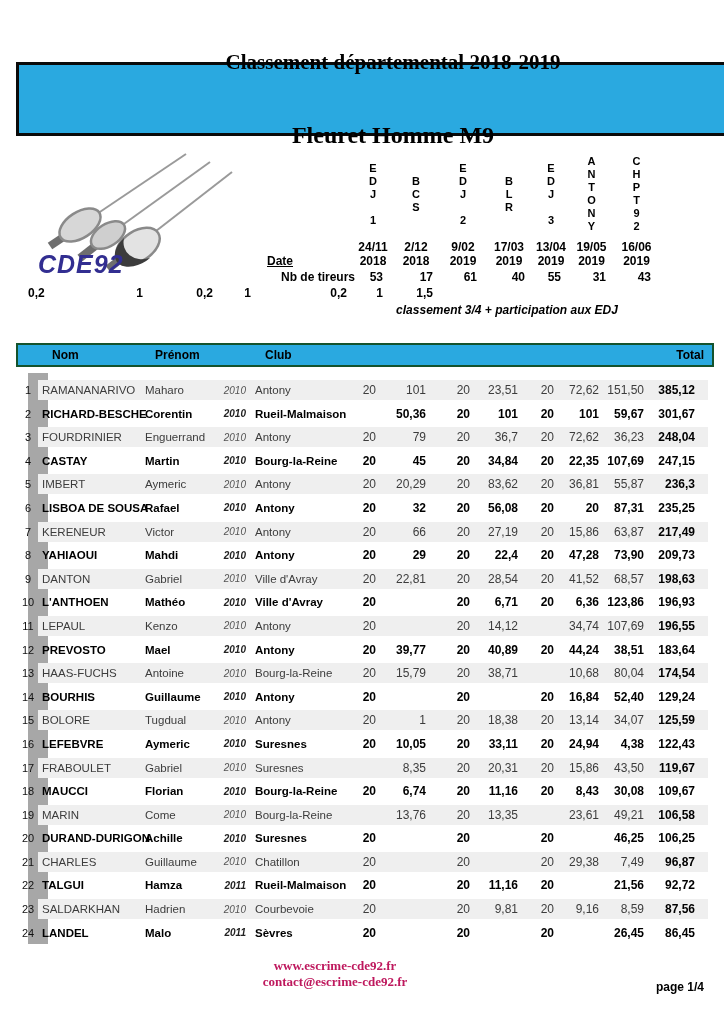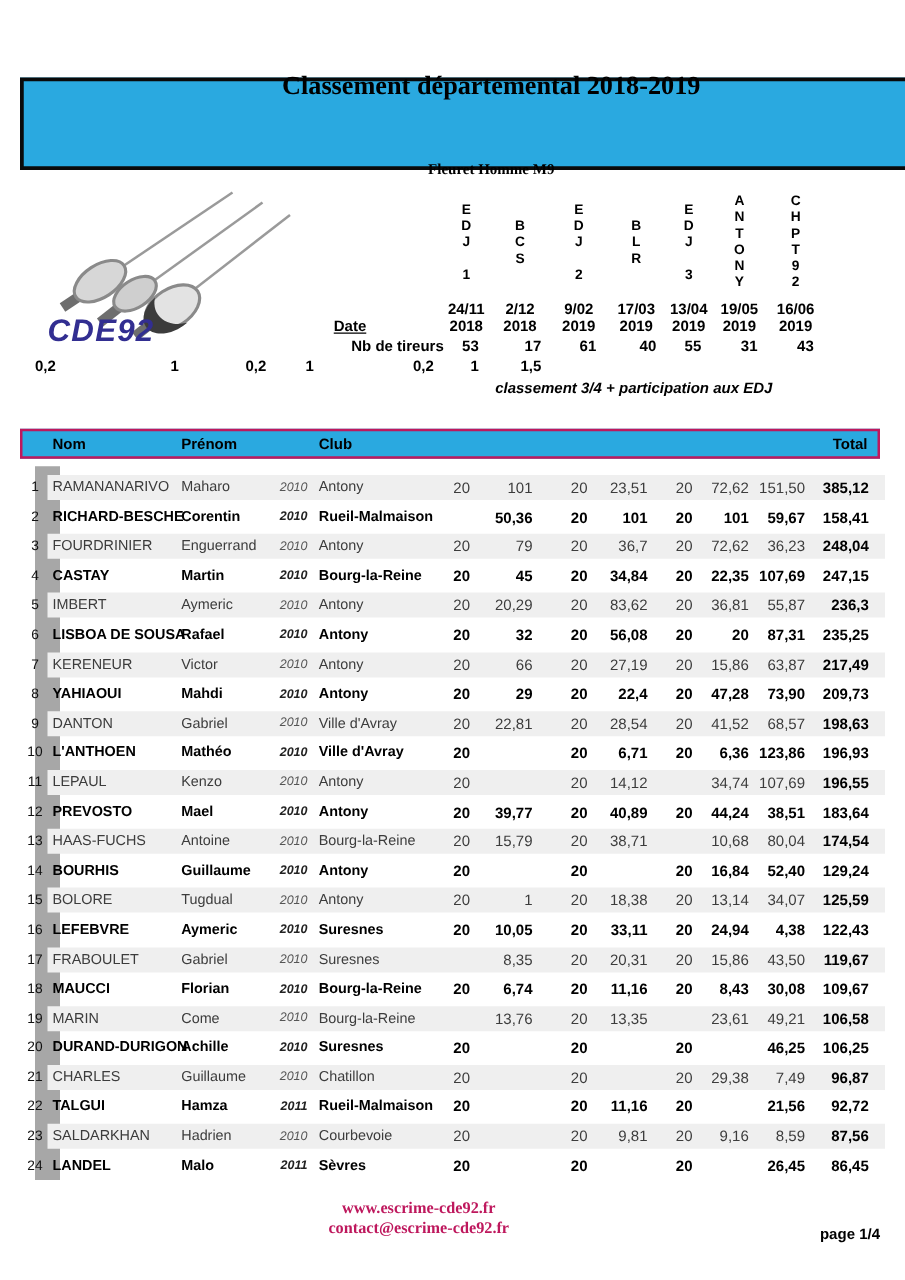--- a/index.html
+++ b/index.html
@@ -9,42 +9,42 @@
     --cols:20px 103px 70px 38px 96px 36px 50px 44px 48px 36px 45px 45px 48px;
   }
   
   .title-box{
     position:absolute;left:16px;top:62px;width:682px;height:68px;
     background:#2aa9e0;border:3px solid #0a0a0a;
     display:flex;flex-direction:column;align-items:center;justify-content:center;gap:7px;
     font-family:"Liberation Serif",serif;font-weight:600;padding-left:33px;
   }
   .title-l1{font-size:21px;}
-  .title-l2{font-size:12px;margin-top:40px;}
+  .title-l2{font-size:24px;margin-top:40px;}
   
   .logo{position:absolute;left:34px;top:146px;width:205px;height:140px;}
   
   .hgrid{display:grid;grid-template-columns:var(--cols);padding-left:10px;width:679px;}
   #events-letters{position:absolute;left:18px;top:148px;}
   #events-dates{position:absolute;left:18px;top:240px;}
   #events-tireurs{position:absolute;left:18px;top:270px;}
   #events-coef{position:absolute;left:18px;top:286px;}
   #note-row{position:absolute;left:18px;top:303px;}
   .ev-code{font-size:11px;font-weight:bold;line-height:13px;text-align:center;
     white-space:pre-line;display:flex;align-items:center;justify-content:center;height:92px;}
   .ev-date{font-size:12px;font-weight:bold;text-align:center;white-space:pre-line;line-height:14px;}
   .ev-num{font-size:12px;font-weight:bold;text-align:right;padding-right:8px;height:16px;}
   .hlabel{font-size:12px;font-weight:bold;padding-left:239px;white-space:nowrap;}
   .lbl-bottom{display:flex;align-items:flex-end;}
   .note{font-size:12px;font-weight:bold;font-style:italic;text-align:center;}
   
   .thead{
     position:absolute;left:16px;top:343px;width:684px;height:20px;
-    background:#2aa9e0;border:2px solid #be185d;
-    display:grid;grid-template-columns:var(--cols);
+    background:#2aa9e0;border:2px solid #14532d;
+    display:grid;grid-template-columns:var(--cols);padding-left:10px;
     align-items:center;font-size:12px;font-weight:600;
   }
   .th-nom{grid-column:2;padding-left:4px;}
   .th-prenom{grid-column:3;padding-left:4px;}
   .th-club{grid-column:5;padding-left:6px;}
   .th-total{grid-column:13;text-align:right;padding-right:3px;font-weight:bold;}
   
   #rows{position:absolute;left:18px;top:380px;width:690px;}
   .rank-strip{position:absolute;left:10px;top:-7px;bottom:2px;width:20px;background:#a7a7a7;}
   .row{display:grid;grid-template-columns:var(--cols);position:relative;height:20px;
@@ -201,21 +201,21 @@
         <div class="c-prenom">Corentin</div>
         <div class="c-annee">2010</div>
         <div class="c-club">Rueil-Malmaison</div>
         <div class="c-num"></div>
         <div class="c-num">50,36</div>
         <div class="c-num">20</div>
         <div class="c-num">101</div>
         <div class="c-num">20</div>
         <div class="c-num">101</div>
         <div class="c-num">59,67</div>
-        <div class="c-total">158,41</div>
+        <div class="c-total">301,67</div>
       </div>
       <div class="row odd">
         <div class="c-rank">3</div>
         <div class="c-nom">FOURDRINIER</div>
         <div class="c-prenom">Enguerrand</div>
         <div class="c-annee">2010</div>
         <div class="c-club">Antony</div>
         <div class="c-num">20</div>
         <div class="c-num">79</div>
         <div class="c-num">20</div>

